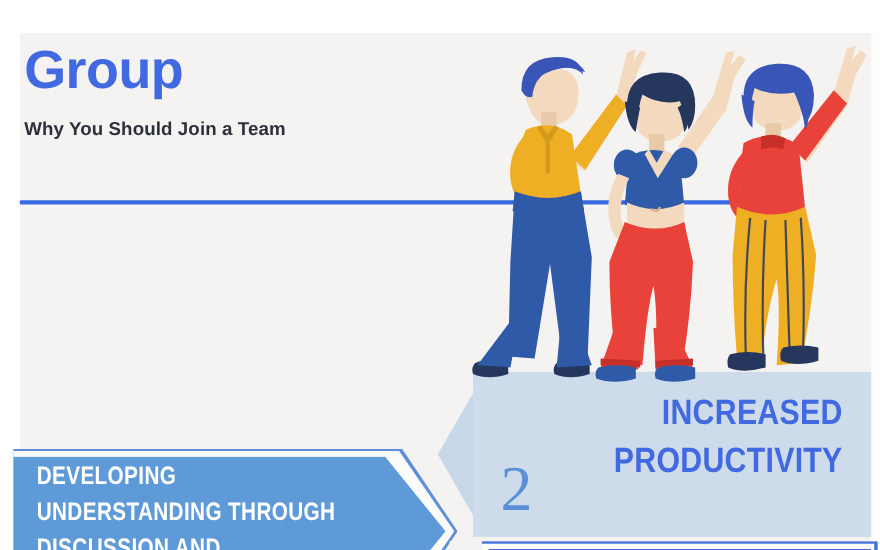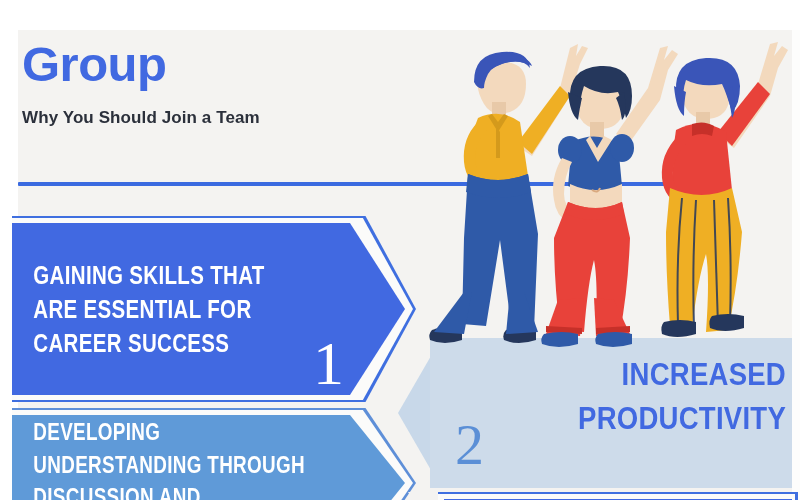--- a/index.html
+++ b/index.html
@@ -215,21 +215,21 @@
     width: 44px;
     height: 38px;
     background: #f4f3f1;
     -webkit-clip-path: polygon(0% 0%, 100% 0%, 100% 100%, 58% 100%);
     clip-path: polygon(0% 0%, 100% 0%, 100% 100%, 58% 100%);
   }
 
   
   .prod-block {
     position: absolute;
-    left: 536px;
+    left: 516px;
     top: 322px;
     width: 250px;
     text-align: right;
   }
   .prod-text {
     color: #4169e1;
     font-family: "Liberation Sans Narrow", "Liberation Sans", sans-serif;
     font-weight: 700;
     font-size: 32px;
     line-height: 1.38;
@@ -372,31 +372,20 @@
           <path d="M294 170 q2 62 4 126"></path>
           <path d="M308 168 q4 60 2 124"></path>
         </g>
 
         <path d="M244 292 q16 -4 32 0 l0 12 q-20 6 -34 0 q-2 -8 2 -12 Z" fill="#25375c"></path>
         <path d="M292 286 q16 -4 32 0 l0 12 q-20 6 -34 0 q-2 -8 2 -12 Z" fill="#25375c"></path>
       </g>
     </svg>
   </div>
 
-  <div class="arrow" id="banner-1">
-    <div class="arrow-outline"></div>
-    <div class="arrow-gap"></div>
-    <div class="arrow-fill"></div>
-    <div class="arrow-content">
-      <div class="arrow-text">Gaining skills that
-are essential for
-career success</div>
-    </div>
-    <div class="numeral">1</div>
-  </div>
 
   <div class="arrow" id="banner-2">
     <div class="arrow-outline"></div>
     <div class="arrow-gap"></div>
     <div class="arrow-fill"></div>
     <div class="arrow-content">
       <div class="arrow-text">Developing
 understanding through
 discussion and</div>
     </div>

